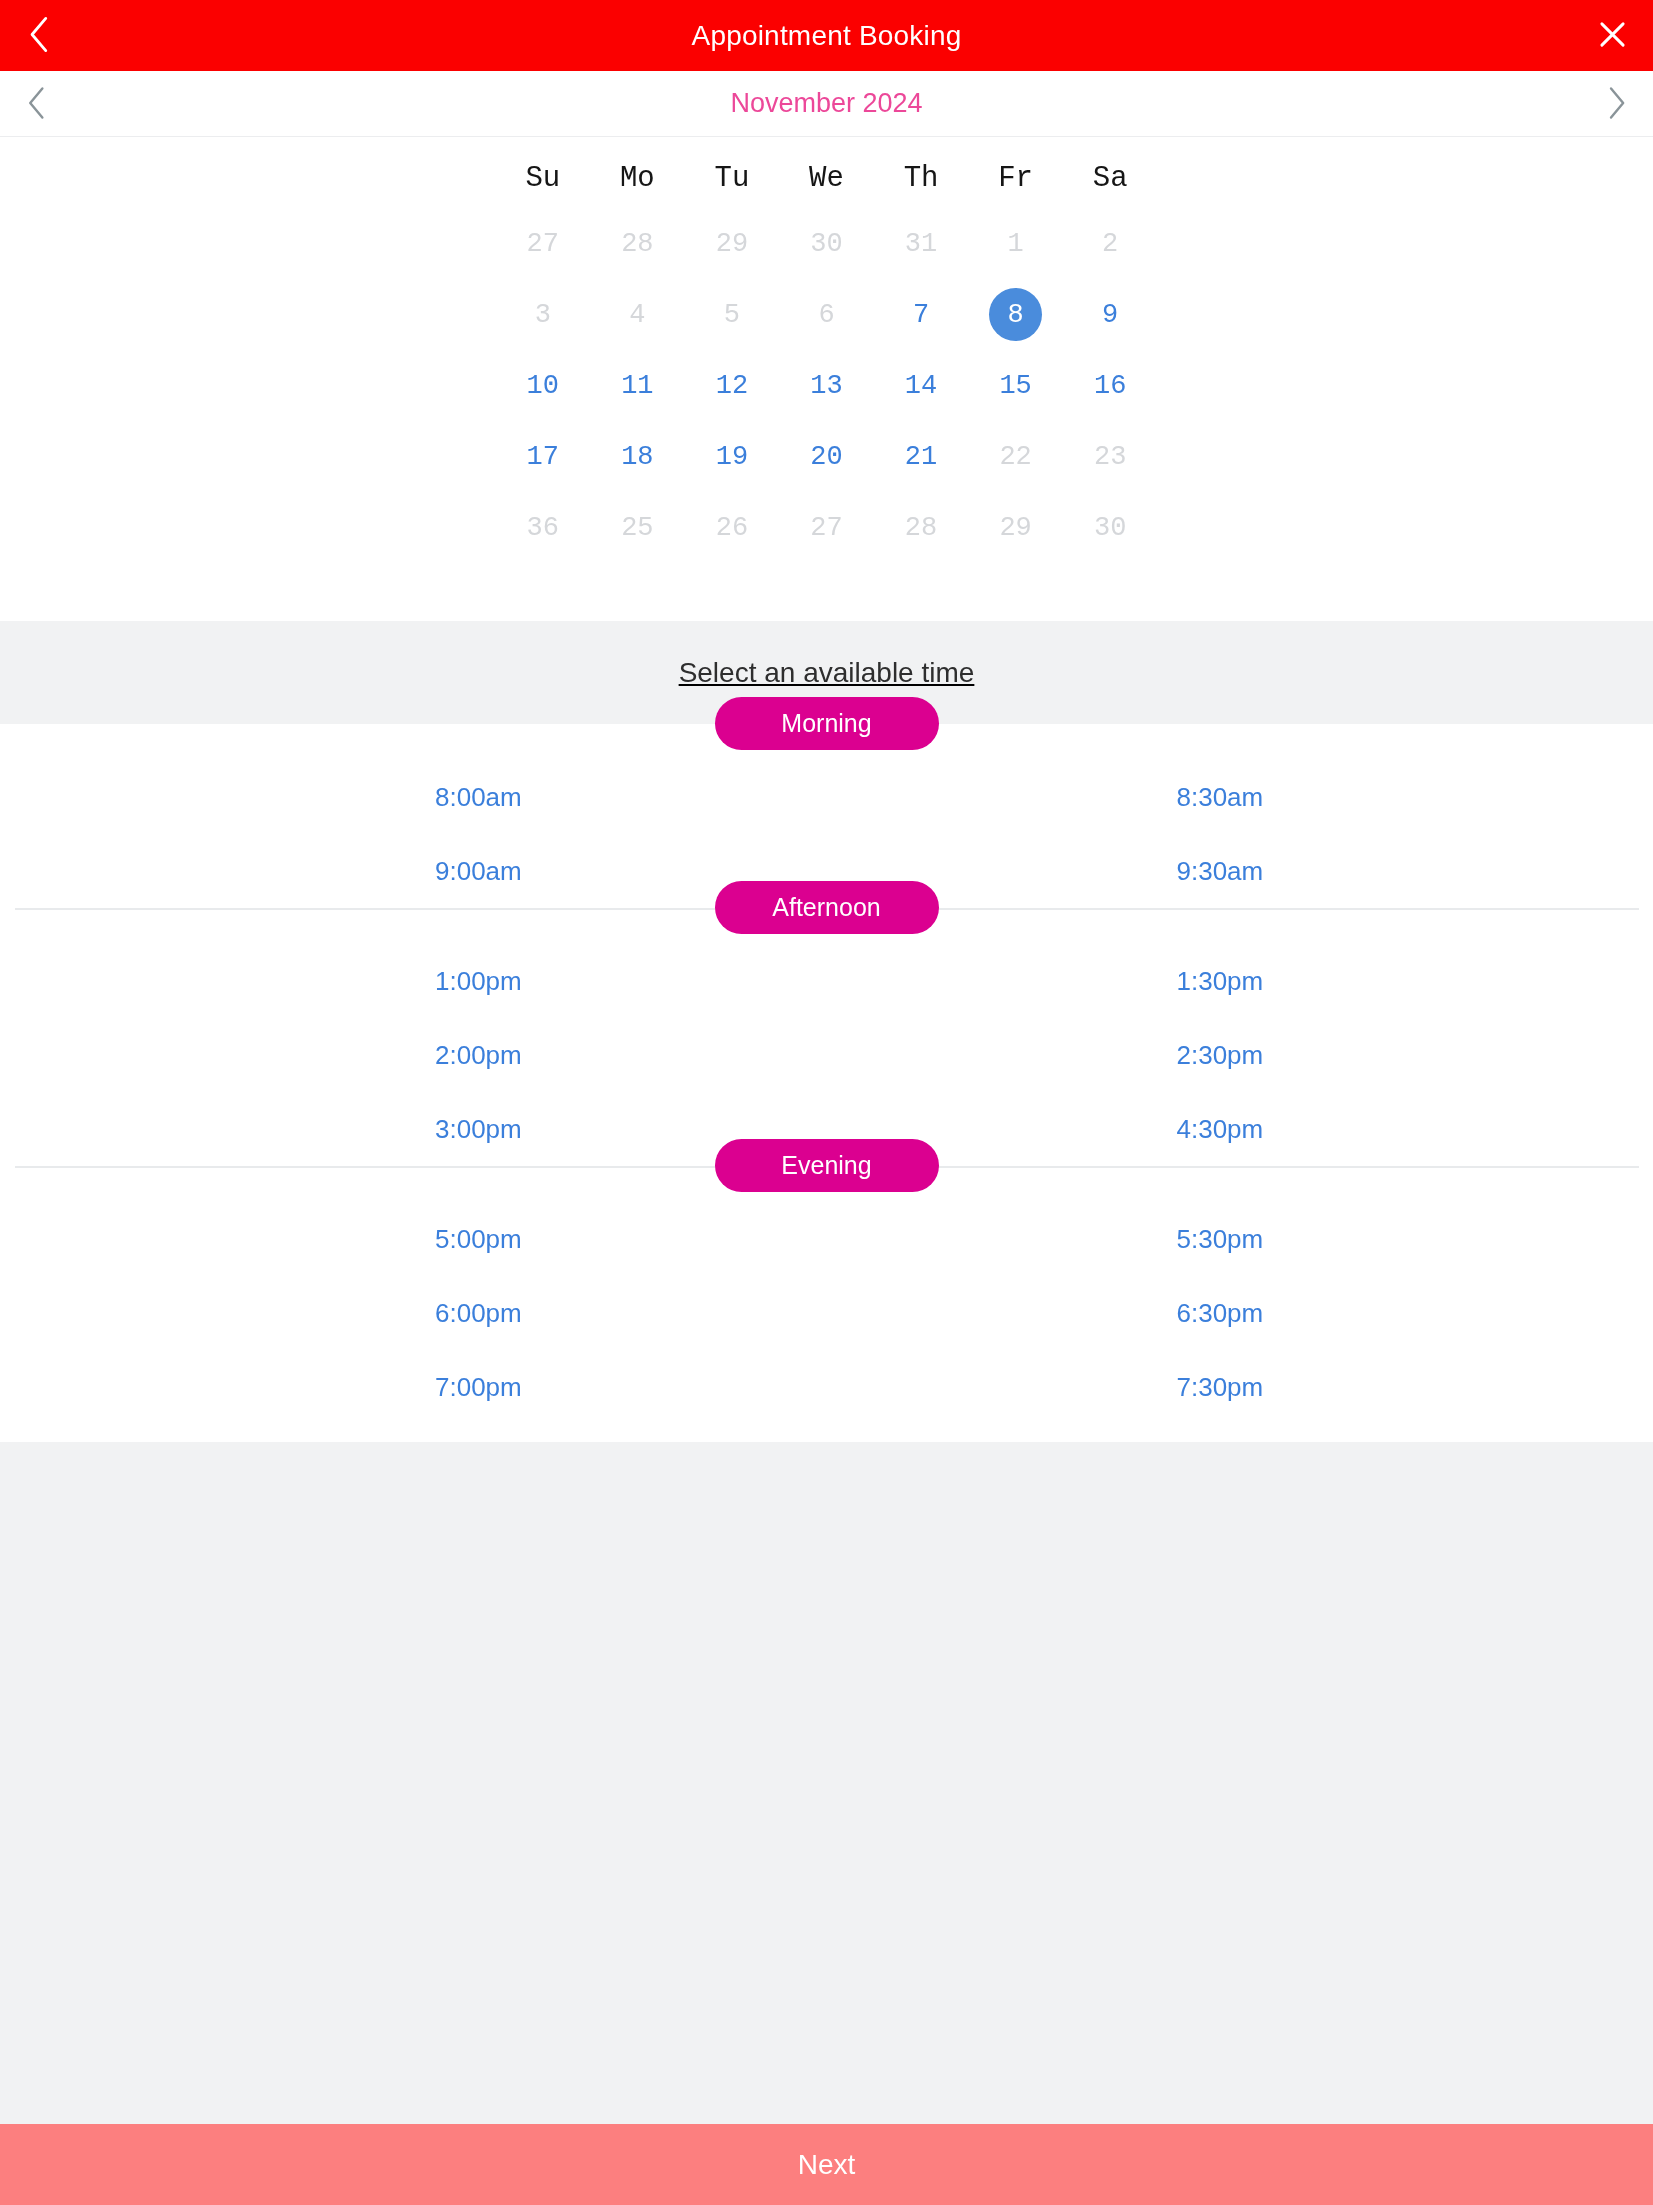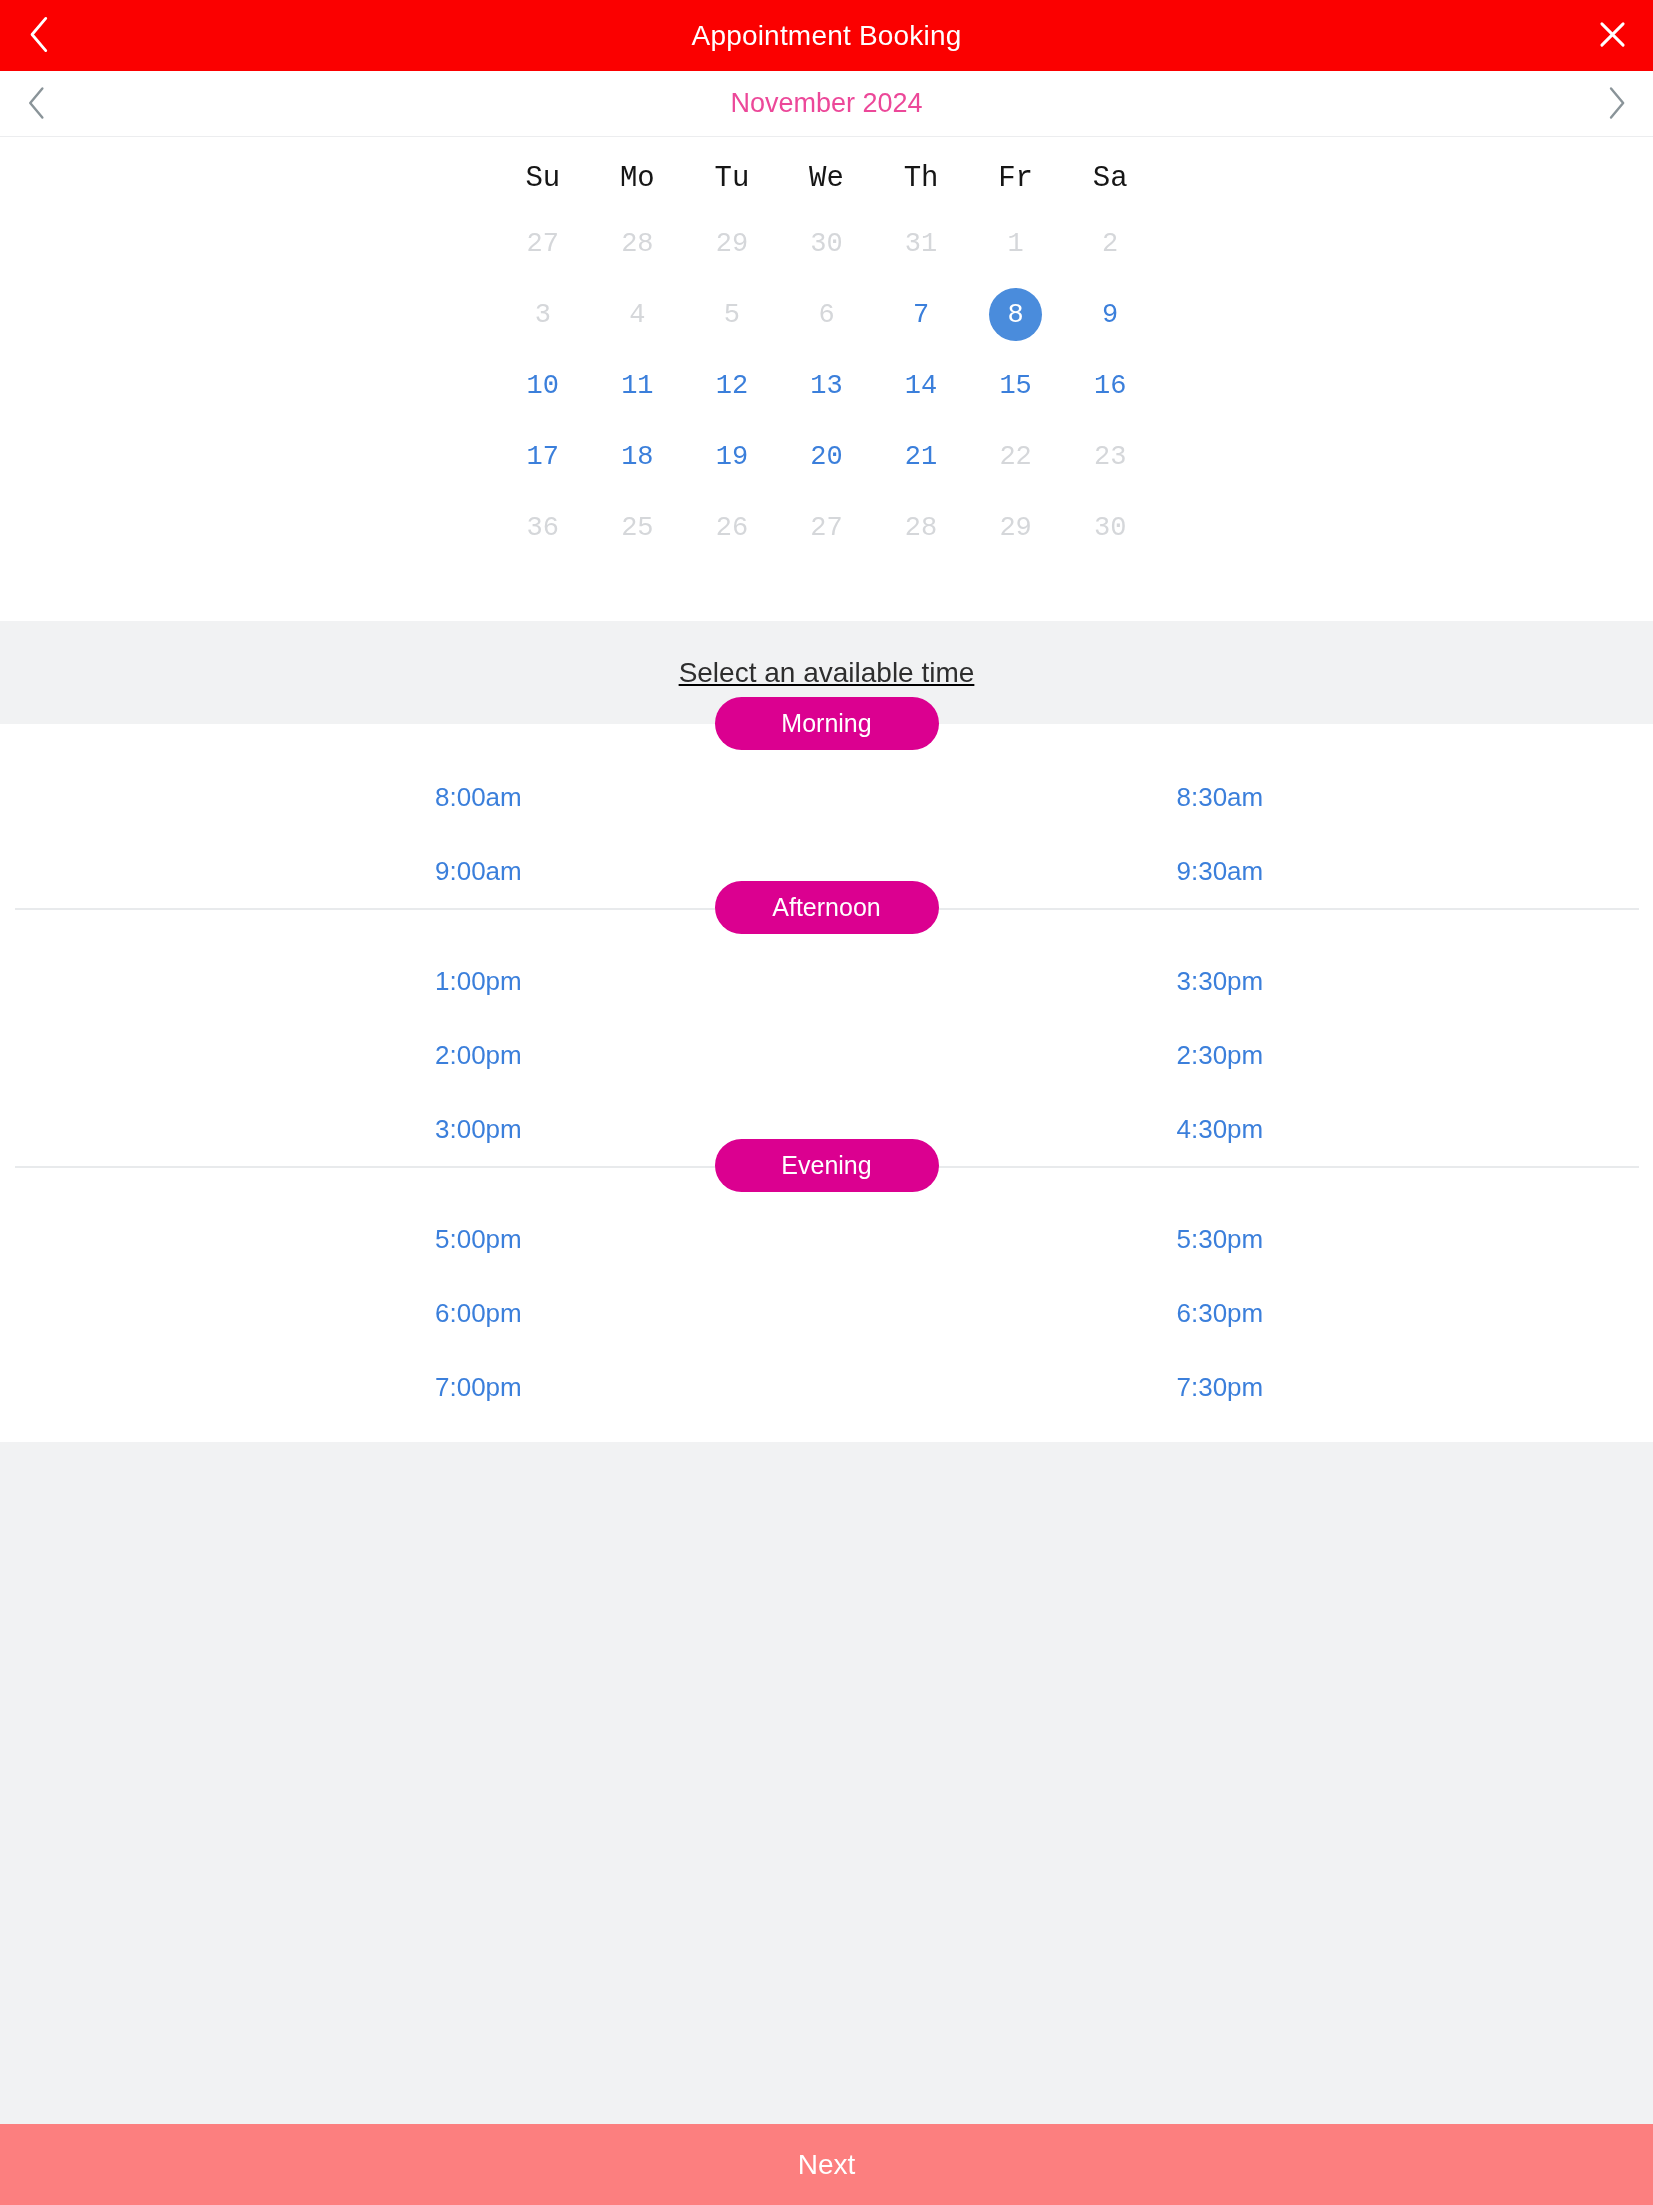--- a/index.html
+++ b/index.html
@@ -312,21 +312,21 @@
           <div class="slot left">9:00am</div>
           <div class="slot right">9:30am</div>
         </div>
       </div>
       <div class="pill-row with-rule">
         <div class="pill">Afternoon</div>
       </div>
       <div class="slot-group">
         <div class="slot-row">
           <div class="slot left">1:00pm</div>
-          <div class="slot right">3:30pm</div>
+          <div class="slot right">1:30pm</div>
         </div>
         <div class="slot-row">
           <div class="slot left">2:00pm</div>
           <div class="slot right">2:30pm</div>
         </div>
         <div class="slot-row">
           <div class="slot left">3:00pm</div>
           <div class="slot right">4:30pm</div>
         </div>
       </div>

